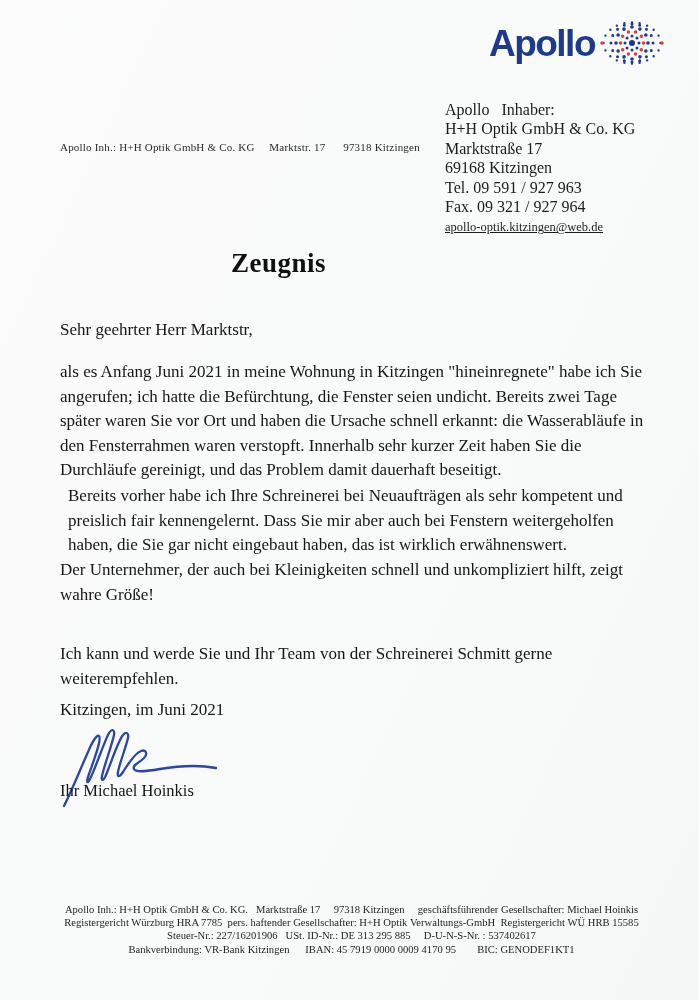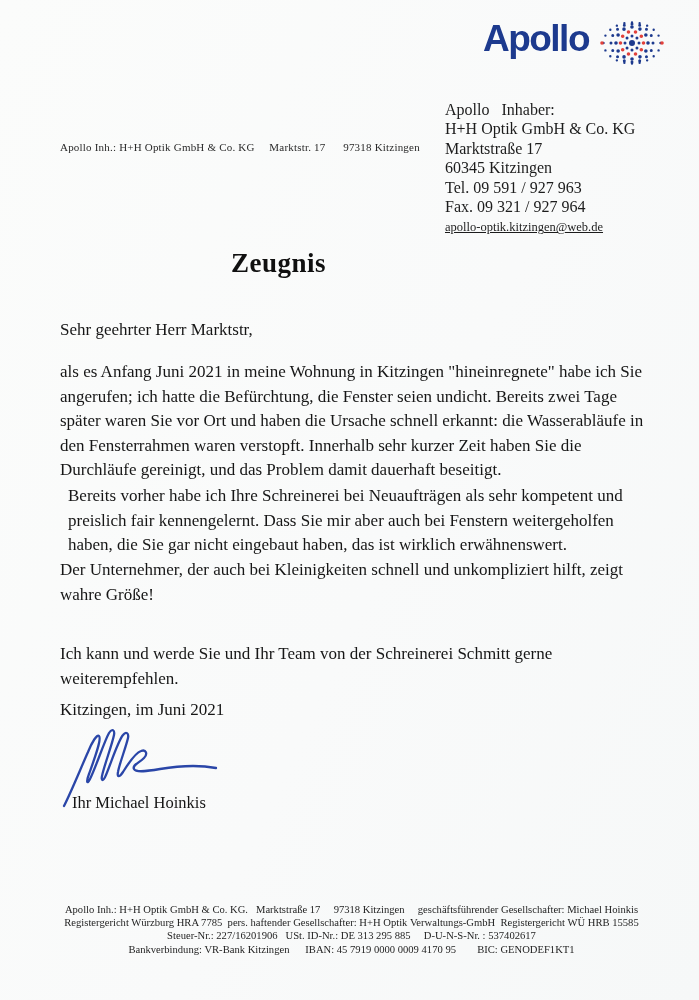--- a/index.html
+++ b/index.html
@@ -8,21 +8,21 @@
     position:relative;
     width:699px;height:1000px;
     margin:0 auto;
     background:linear-gradient(115deg,#fbfcfb 0%,#f9fafa 55%,#f6f8f8 100%);
     overflow:hidden;
     color:#161616;
   }
   .pre{white-space:pre-wrap;}
 
   
-  .logo{position:absolute;top:20px;right:34px;display:flex;align-items:flex-start;gap:10px;}
+  .logo{position:absolute;top:20px;right:34px;display:flex;align-items:flex-end;gap:4px;}
   .logo-word{
     font-family:"Liberation Sans", sans-serif;
     font-weight:700;font-size:37px;letter-spacing:-1.5px;
     color:#1d3a8e;line-height:1;padding-bottom:4px;
   }
   .logo-icon{width:66px;height:46px;display:block;}
 
   
   .sender-line{
     position:absolute;left:60px;top:141px;
@@ -46,21 +46,21 @@
   .bodytext{position:absolute;left:60px;width:590px;font-size:17px;line-height:24.6px;color:#161616;margin:0;}
   .salutation{top:318px;}
   .para-1{top:360px;}
   .para-2{top:484px;margin-left:8px;}
   .para-3{top:558px;}
   .para-4{top:642px;}
   .date-line{top:698px;}
 
   
   .signature{position:absolute;left:56px;top:724px;width:172px;height:86px;}
-  .signoff{position:absolute;left:60px;top:781px;font-size:16.5px;color:#161616;margin:12px;}
+  .signoff{position:absolute;left:60px;top:781px;font-size:16.5px;color:#161616;margin:0;}
 
   
   .footer{
     position:absolute;left:2px;top:903px;width:699px;
     text-align:center;font-size:10.6px;line-height:13.2px;color:#1e1e1e;
   }
 </style>
 </head>
 <body>
 
@@ -81,21 +81,21 @@
       </g>
     </svg>
   </div>
 
   <div class="sender-line pre">Apollo Inh.: H+H Optik GmbH &amp; Co. KG     Marktstr. 17      97318 Kitzingen</div>
 
   <div class="contact-block">
     <div class="pre">Apollo   Inhaber:</div>
     <div class="pre">H+H Optik GmbH &amp; Co. KG</div>
     <div class="pre">Marktstraße 17</div>
-    <div class="pre">60345 Kitzingen</div>
+    <div class="pre">69168 Kitzingen</div>
     <div class="pre">Tel. 09 591 / 927 963</div>
     <div class="pre">Fax. 09 321 / 927 964</div>
     <span class="email">apollo-optik.kitzingen@web.de</span>
   </div>
 
   <h1 class="title">Zeugnis</h1>
 
   <p class="bodytext salutation">Sehr geehrter Herr Marktstr,</p>
   <p class="bodytext para-1">als es Anfang Juni 2021 in meine Wohnung in Kitzingen "hineinregnete" habe ich Sie angerufen; ich hatte die Befürchtung, die Fenster seien undicht. Bereits zwei Tage später waren Sie vor Ort und haben die Ursache schnell erkannt: die Wasserabläufe in den Fensterrahmen waren verstopft. Innerhalb sehr kurzer Zeit haben Sie die Durchläufe gereinigt, und das Problem damit dauerhaft beseitigt.</p>
   <p class="bodytext para-2">Bereits vorher habe ich Ihre Schreinerei bei Neuaufträgen als sehr kompetent und preislich fair kennengelernt. Dass Sie mir aber auch bei Fenstern weitergeholfen haben, die Sie gar nicht eingebaut haben, das ist wirklich erwähnenswert.</p>

